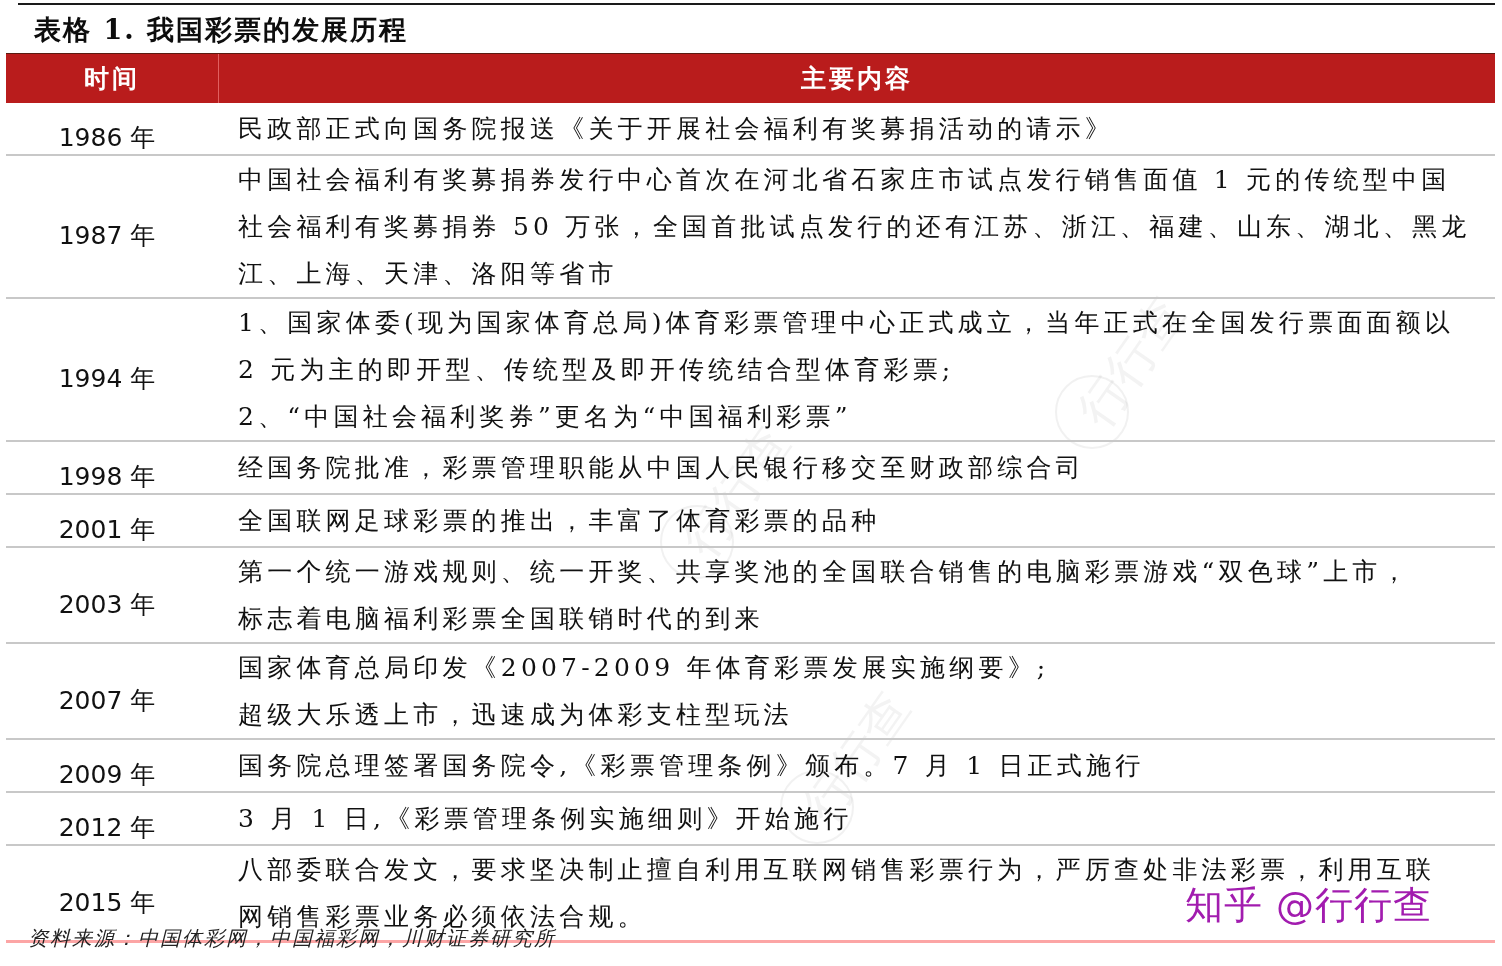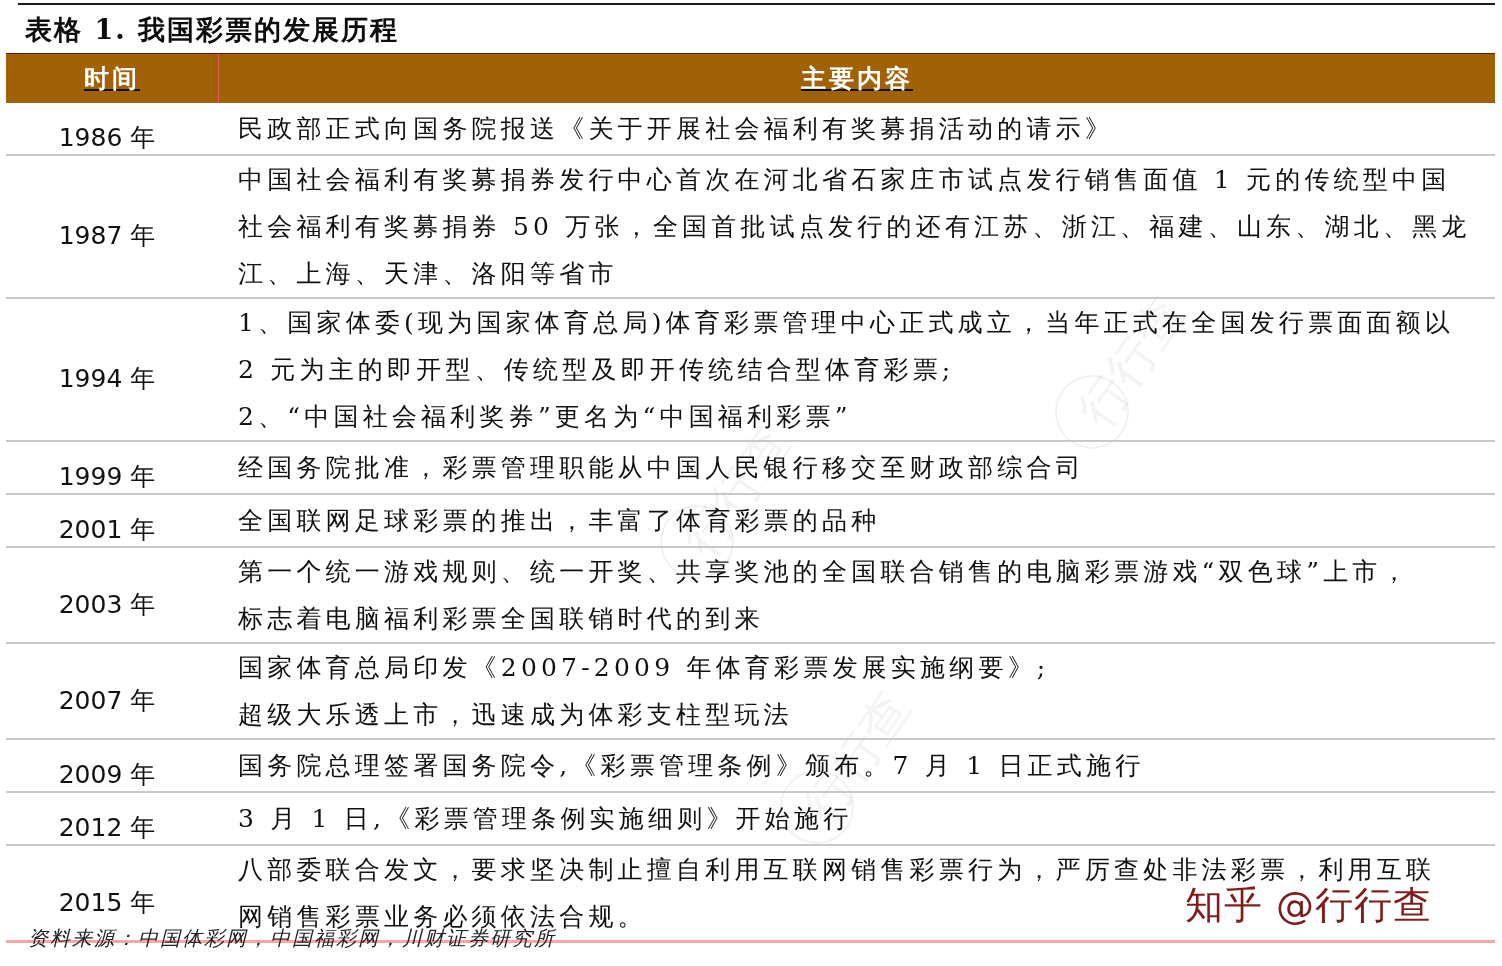--- a/index.html
+++ b/index.html
@@ -18,42 +18,41 @@
     .top-rule {
       position: absolute;
       left: 18px;
       top: 3px;
       width: 1477px;
       height: 2px;
       background: #1a1a1a;
     }
     .title {
       position: absolute;
-      left: 25px;
+      left: 34px;
       top: 10px;
       height: 40px;
       line-height: 40px;
       font-size: 27px;
       font-weight: bold;
       letter-spacing: 2px;
       color: #0d0d0d;
       white-space: nowrap;
     }
     .table {
       position: absolute;
       left: 6px;
       top: 53px;
       width: 1489px;
     }
     .thead {
       display: flex;
       height: 49px;
-      background: #a16207;
+      background: #b91c1c;
       border-top: 1px solid #5a1a10;
-      text-decoration: underline;
     }
     .th {
       color: #ffffff;
       font-weight: bold;
       font-size: 25px;
       line-height: 49px;
       text-align: center;
       letter-spacing: 3px;
     }
     .th.col-time {
@@ -109,21 +108,21 @@
       color: #222222;
       letter-spacing: 2px;
       white-space: nowrap;
     }
     .watermark-brand {
       position: absolute;
       left: 1185px;
       top: 880px;
       font-family: "DejaVu Sans", "Liberation Sans", sans-serif;
       font-size: 38px;
-      color: #7f1d1d;
+      color: #a21caf;
       letter-spacing: 1px;
       white-space: nowrap;
       text-shadow: 1px 1px 0 #ffffff, -1px -1px 0 #ffffff, 1px -1px 0 #ffffff, -1px 1px 0 #ffffff;
     }
     .wm-logo {
       position: absolute;
       width: 70px;
       height: 70px;
       border: 2px solid rgba(180,180,180,0.18);
       border-radius: 50%;
@@ -174,21 +173,21 @@
       </div>
       <div class="row">
         <div class="cell-year">1994 年</div>
         <div class="cell-content">
           <div class="line">1、国家体委(现为国家体育总局)体育彩票管理中心正式成立，当年正式在全国发行票面面额以</div>
           <div class="line">2 元为主的即开型、传统型及即开传统结合型体育彩票;</div>
           <div class="line">2、“中国社会福利奖券”更名为“中国福利彩票”</div>
         </div>
       </div>
       <div class="row">
-        <div class="cell-year">1999 年</div>
+        <div class="cell-year">1998 年</div>
         <div class="cell-content">
           <div class="line">经国务院批准，彩票管理职能从中国人民银行移交至财政部综合司</div>
         </div>
       </div>
       <div class="row">
         <div class="cell-year">2001 年</div>
         <div class="cell-content">
           <div class="line">全国联网足球彩票的推出，丰富了体育彩票的品种</div>
         </div>
       </div>

